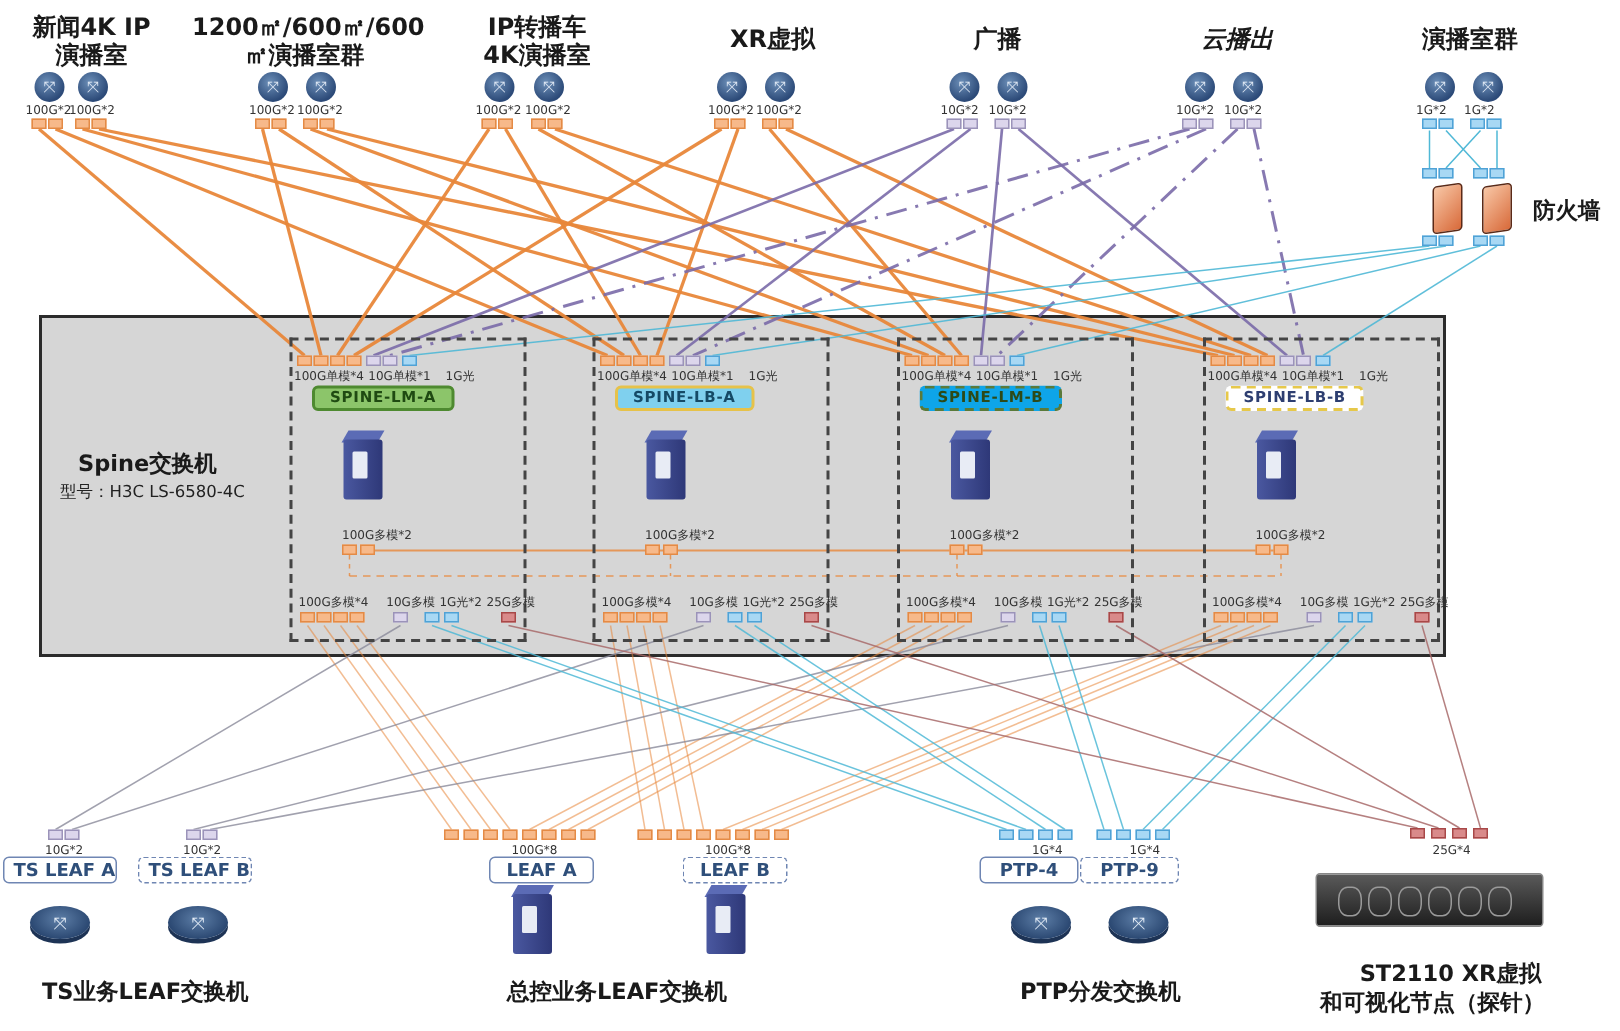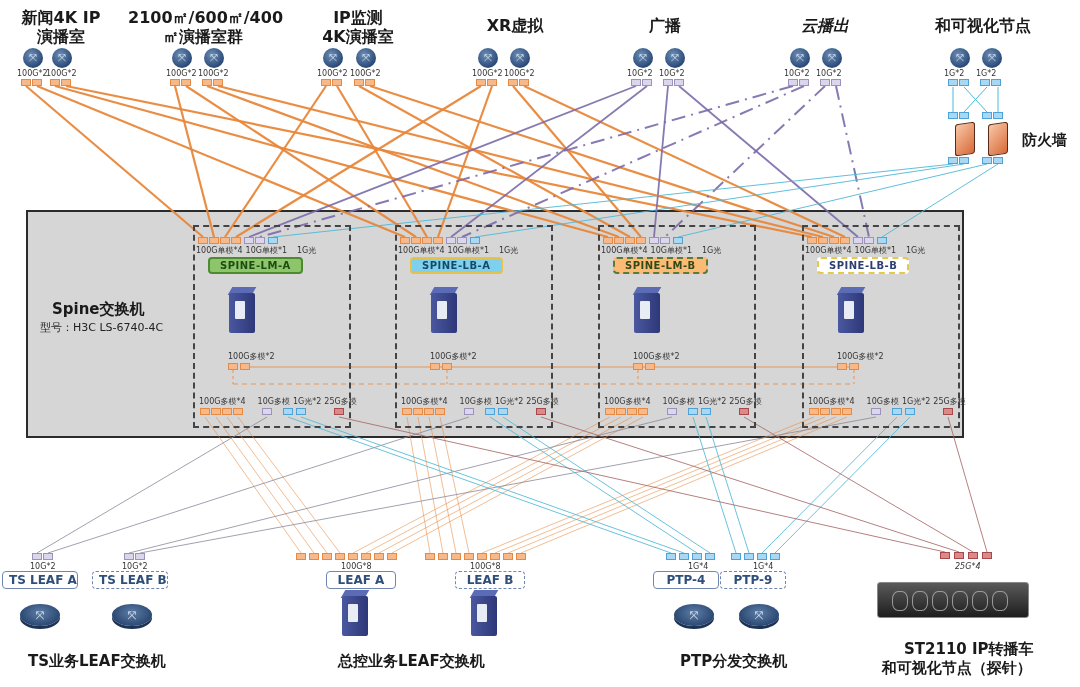--- a/index.html
+++ b/index.html
@@ -105,38 +105,38 @@
     <line x1="541" y1="417" x2="959" y2="552" stroke="#a86a6a" stroke-width="1" stroke-opacity="0.85"></line>
     <line x1="744" y1="417" x2="973" y2="552" stroke="#a86a6a" stroke-width="1" stroke-opacity="0.85"></line>
     <line x1="948" y1="417" x2="987" y2="552" stroke="#a86a6a" stroke-width="1" stroke-opacity="0.85"></line>
   </svg>
 
 <div class="group-title" style="left:20px;top:8px;width:82px;">
     <div>新闻4K IP</div>
     <div>演播室</div>
   </div>
 <div class="group-title" style="left:128px;top:8px;width:150px;">
-    <div>2100㎡/600㎡/400</div>
+    <div>1200㎡/600㎡/600</div>
     <div>㎡演播室群</div>
   </div>
 <div class="group-title" style="left:318px;top:8px;width:80px;">
-    <div>IP监测</div>
+    <div>IP转播车</div>
     <div>4K演播室</div>
   </div>
 <div class="group-title" style="left:475px;top:16px;width:80px;">
     <div>XR虚拟</div>
   </div>
 <div class="group-title" style="left:640px;top:16px;width:50px;">
     <div>广播</div>
   </div>
 <div class="group-title" style="left:795px;top:16px;width:60px;font-style:italic;">
     <div>云播出</div>
   </div>
 <div class="group-title" style="left:935px;top:16px;width:90px;">
-    <div>和可视化节点</div>
+    <div>演播室群</div>
   </div>
 
 <div id="src-layer">
     <div class="router" style="left: 23px; top: 48px;">⤧</div>
     <div class="rate" style="left: 17px; top: 69px;">100G*2</div>
     <div class="port p-orange" style="left: 21px; top: 79px;"></div>
     <div class="port p-orange" style="left: 32px; top: 79px;"></div>
     <div class="router" style="left: 52px; top: 48px;">⤧</div>
     <div class="rate" style="left: 46px; top: 69px;">100G*2</div>
     <div class="port p-orange" style="left: 50px; top: 79px;"></div>
@@ -197,21 +197,21 @@
     <div class="port p-blue" style="left: 982px; top: 157px;"></div>
     <div class="port p-blue" style="left: 993px; top: 112px;"></div>
     <div class="port p-blue" style="left: 993px; top: 157px;"></div>
     <div class="firewall" style="left: 955px; top: 123px;"></div>
     <div class="firewall" style="left: 988px; top: 123px;"></div>
   </div>
 
 <div class="caption" style="left:1022px;top:131px;">防火墙</div>
 
 <div class="spine-title">Spine交换机</div>
-<div class="spine-model">型号：H3C LS-6740-4C</div>
+<div class="spine-model">型号：H3C LS-6580-4C</div>
 <div id="spine-layer">
     <div class="spine-box" style="left: 193px; top: 225px; width: 158px; height: 203px;"></div>
     <div class="port p-orange" style="left: 198px; top: 237px;"></div>
     <div class="port p-orange" style="left: 209px; top: 237px;"></div>
     <div class="port p-orange" style="left: 220px; top: 237px;"></div>
     <div class="port p-orange" style="left: 231px; top: 237px;"></div>
     <div class="port p-purple" style="left: 244px; top: 237px;"></div>
     <div class="port p-purple" style="left: 255px; top: 237px;"></div>
     <div class="port p-blue" style="left: 268px; top: 237px;"></div>
     <div class="rate" style="left: 196px; top: 245px;"><span style="margin-right: 3px;">100G单模*4</span><span style="margin-right: 10px;">10G单模*1</span><span style="margin-right: 3px;">1G光</span></div>
@@ -262,21 +262,21 @@
     <div class="port p-red" style="left: 536px; top: 408px;"></div>
     <div class="spine-box" style="left: 598px; top: 225px; width: 158px; height: 203px;"></div>
     <div class="port p-orange" style="left: 603px; top: 237px;"></div>
     <div class="port p-orange" style="left: 614px; top: 237px;"></div>
     <div class="port p-orange" style="left: 625px; top: 237px;"></div>
     <div class="port p-orange" style="left: 636px; top: 237px;"></div>
     <div class="port p-purple" style="left: 649px; top: 237px;"></div>
     <div class="port p-purple" style="left: 660px; top: 237px;"></div>
     <div class="port p-blue" style="left: 673px; top: 237px;"></div>
     <div class="rate" style="left: 601px; top: 245px;"><span style="margin-right: 3px;">100G单模*4</span><span style="margin-right: 10px;">10G单模*1</span><span style="margin-right: 3px;">1G光</span></div>
-    <div class="spine-label labelx" style="left: 613px; top: 257px; background: #fdba74; border: 2px dashed rgb(90, 122, 58); color: rgb(45, 74, 24);">SPINE-LM-B</div>
+    <div class="spine-label labelx" style="left: 613px; top: 257px; background: #0ea5e9; border: 2px dashed rgb(90, 122, 58); color: rgb(45, 74, 24);">SPINE-LM-B</div>
     <div class="tower" style="left: 632px; top: 287px;">
       <div class="top"></div>
       <div class="body"></div>
       <div class="face"></div>
     </div>
     <div class="rate" style="left: 633px; top: 351px;">100G多模*2</div>
     <div class="port p-orange" style="left: 633px; top: 363px;"></div>
     <div class="port p-orange" style="left: 645px; top: 363px;"></div>
     <div class="rate" style="left: 604px; top: 396px;"><span style="margin-right: 12px;">100G多模*4</span><span style="margin-right: 3px;">10G多模</span><span style="margin-right: 3px;">1G光*2</span><span style="margin-right: 3px;">25G多模</span></div>
     <div class="port p-orange" style="left: 605px; top: 408px;"></div>
@@ -368,28 +368,28 @@
     <div class="port p-blue" style="left: 744px; top: 553px;"></div>
     <div class="port p-blue" style="left: 757px; top: 553px;"></div>
     <div class="port p-blue" style="left: 770px; top: 553px;"></div>
     <div class="rate" style="left: 753px; top: 562px;">1G*4</div>
     <div class="node-box dashed" style="left: 720px; top: 571px; width: 52px;">PTP-9</div>
     <div class="router-lg" style="left: 739px; top: 604px;">⤧</div>
     <div class="port p-red" style="left: 940px; top: 552px;"></div>
     <div class="port p-red" style="left: 954px; top: 552px;"></div>
     <div class="port p-red" style="left: 968px; top: 552px;"></div>
     <div class="port p-red" style="left: 982px; top: 552px;"></div>
-    <div class="rate" style="left: 955px; top: 562px; font-style: italic;">25G*4</div>
+    <div class="rate" style="left: 955px; top: 562px;">25G*4</div>
   </div>
 
 <div class="caption" style="left:28px;top:652px;">TS业务LEAF交换机</div>
 <div class="caption" style="left:338px;top:652px;">总控业务LEAF交换机</div>
 <div class="caption" style="left:680px;top:652px;">PTP分发交换机</div>
 <div class="caption" style="left:880px;top:640px;line-height:19px;">
-    <div style="padding-left:24px;">ST2110 IP转播车</div>
+    <div style="padding-left:24px;">ST2110 XR虚拟</div>
     <div>和可视化节点（探针）</div>
   </div>
 
 <div class="server">
   <div class="bay" style="left:14px"></div>
     <div class="bay" style="left:34px"></div>
     <div class="bay" style="left:54px"></div>
     <div class="bay" style="left:74px"></div>
     <div class="bay" style="left:94px"></div>
     <div class="bay" style="left:114px"></div>

